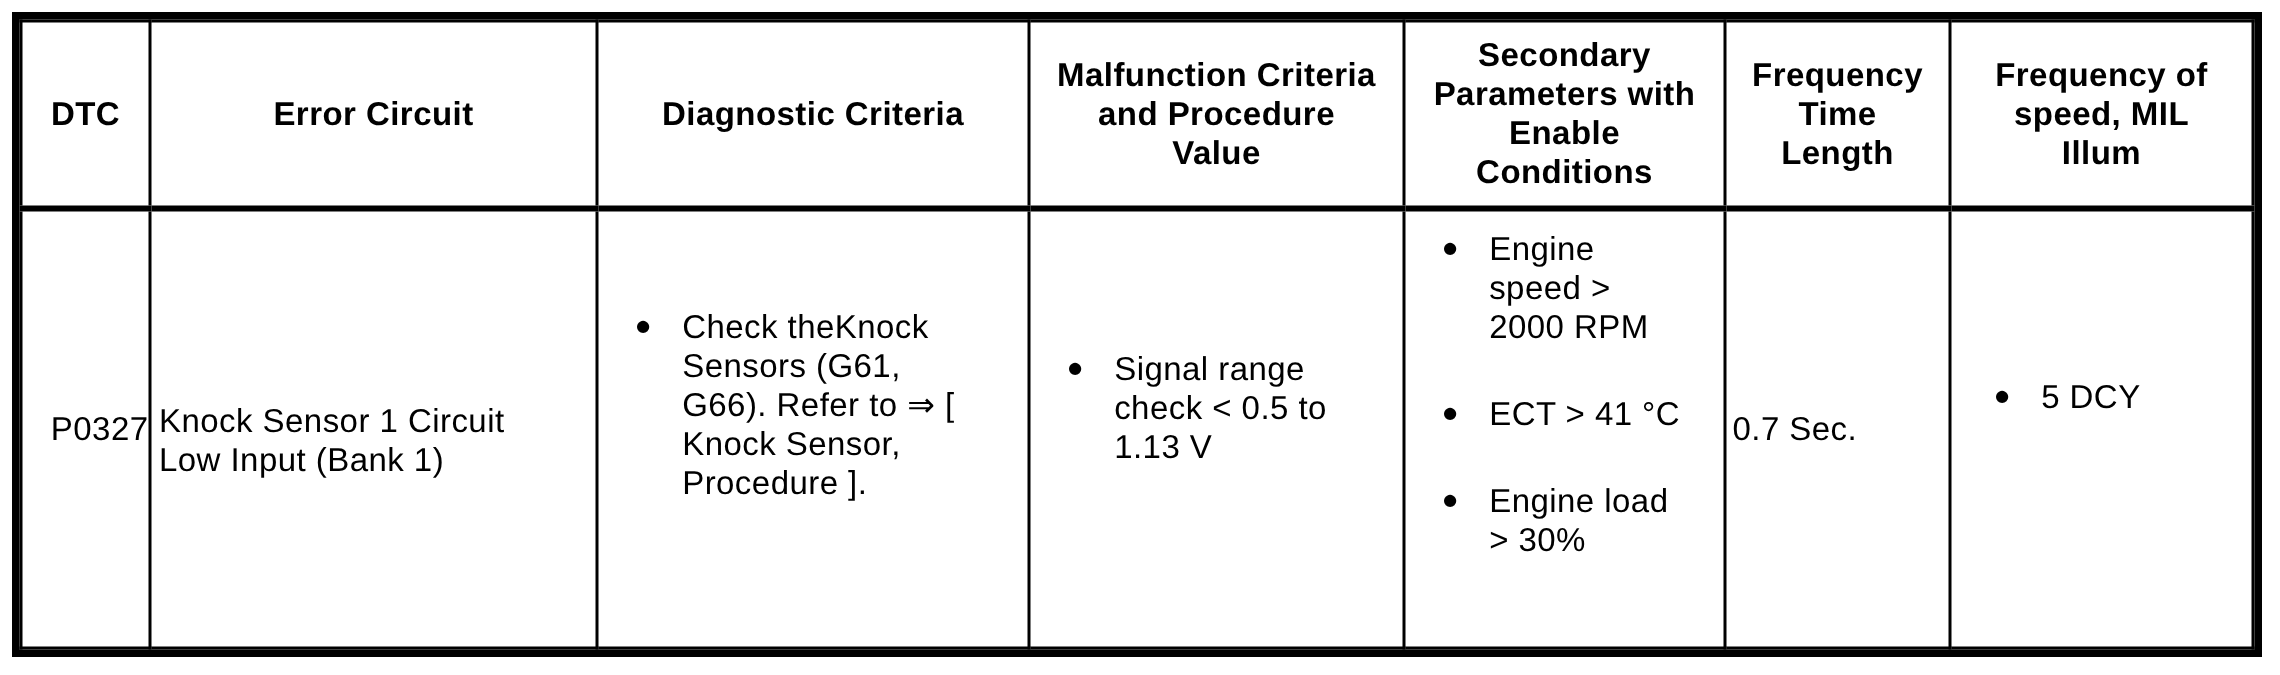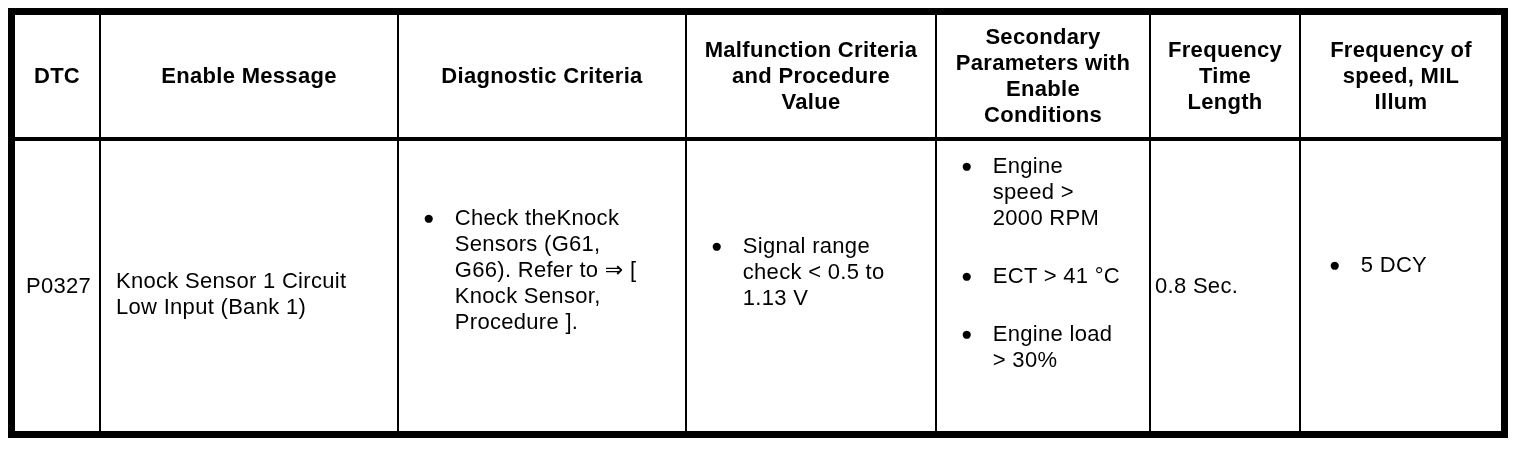--- a/index.html
+++ b/index.html
@@ -44,27 +44,27 @@
   .col-dtc  { width: 86px; }
   .col-err  { width: 298px; }
   .col-diag { width: 288px; }
   .col-malf { width: 250px; }
   .col-sec  { width: 214px; }
   .col-mon  { width: 150px; }
   .col-freq { width: 202px; }
 
   td.cell-dtc {
     vertical-align: middle;
-    text-align: center;
+    text-align: right;
     padding-left: 3px;
   }
   td.cell-error {
     vertical-align: middle;
     text-align: left;
-    padding-left: 15px;
+    padding-left: 5px;
     white-space: pre-line;
   }
   td.cell-diag, td.cell-malf, td.cell-freq { vertical-align: middle; }
   td.cell-sec { vertical-align: top; }
   td.cell-mon {
     vertical-align: middle;
     text-align: left;
     padding-left: 4px;
   }
   .offset-diag { position: relative; top: -16px; }
@@ -101,21 +101,21 @@
         <col class="col-err">
         <col class="col-diag">
         <col class="col-malf">
       <col class="col-sec">
         <col class="col-mon">
         <col class="col-freq">
     </colgroup>
     <thead>
       <tr>
         <th>DTC</th>
-        <th>Enable Message</th>
+        <th>Error Circuit</th>
         <th>Diagnostic Criteria</th>
         <th>Malfunction Criteria
 and Procedure
 Value</th>
         <th>Secondary
 Parameters with
 Enable
 Conditions</th>
         <th>Frequency
 Time
@@ -171,21 +171,21 @@
               <span class="bullet-text">ECT &gt; 41 °C</span>
             </div>
             <div class="bullet-item">
               <span class="bullet">●</span>
               <span class="bullet-text">Engine load
 &gt; 30%</span>
             </div>
           </div>
         </td>
 
-        <td class="cell-mon">0.8 Sec.</td>
+        <td class="cell-mon">0.7 Sec.</td>
 
         <td class="cell-freq">
           <div class="offset-freq">
             <div class="bullet-item">
               <span class="bullet">●</span>
               <span class="bullet-text">5 DCY</span>
             </div>
           </div>
         </td>
       </tr>

